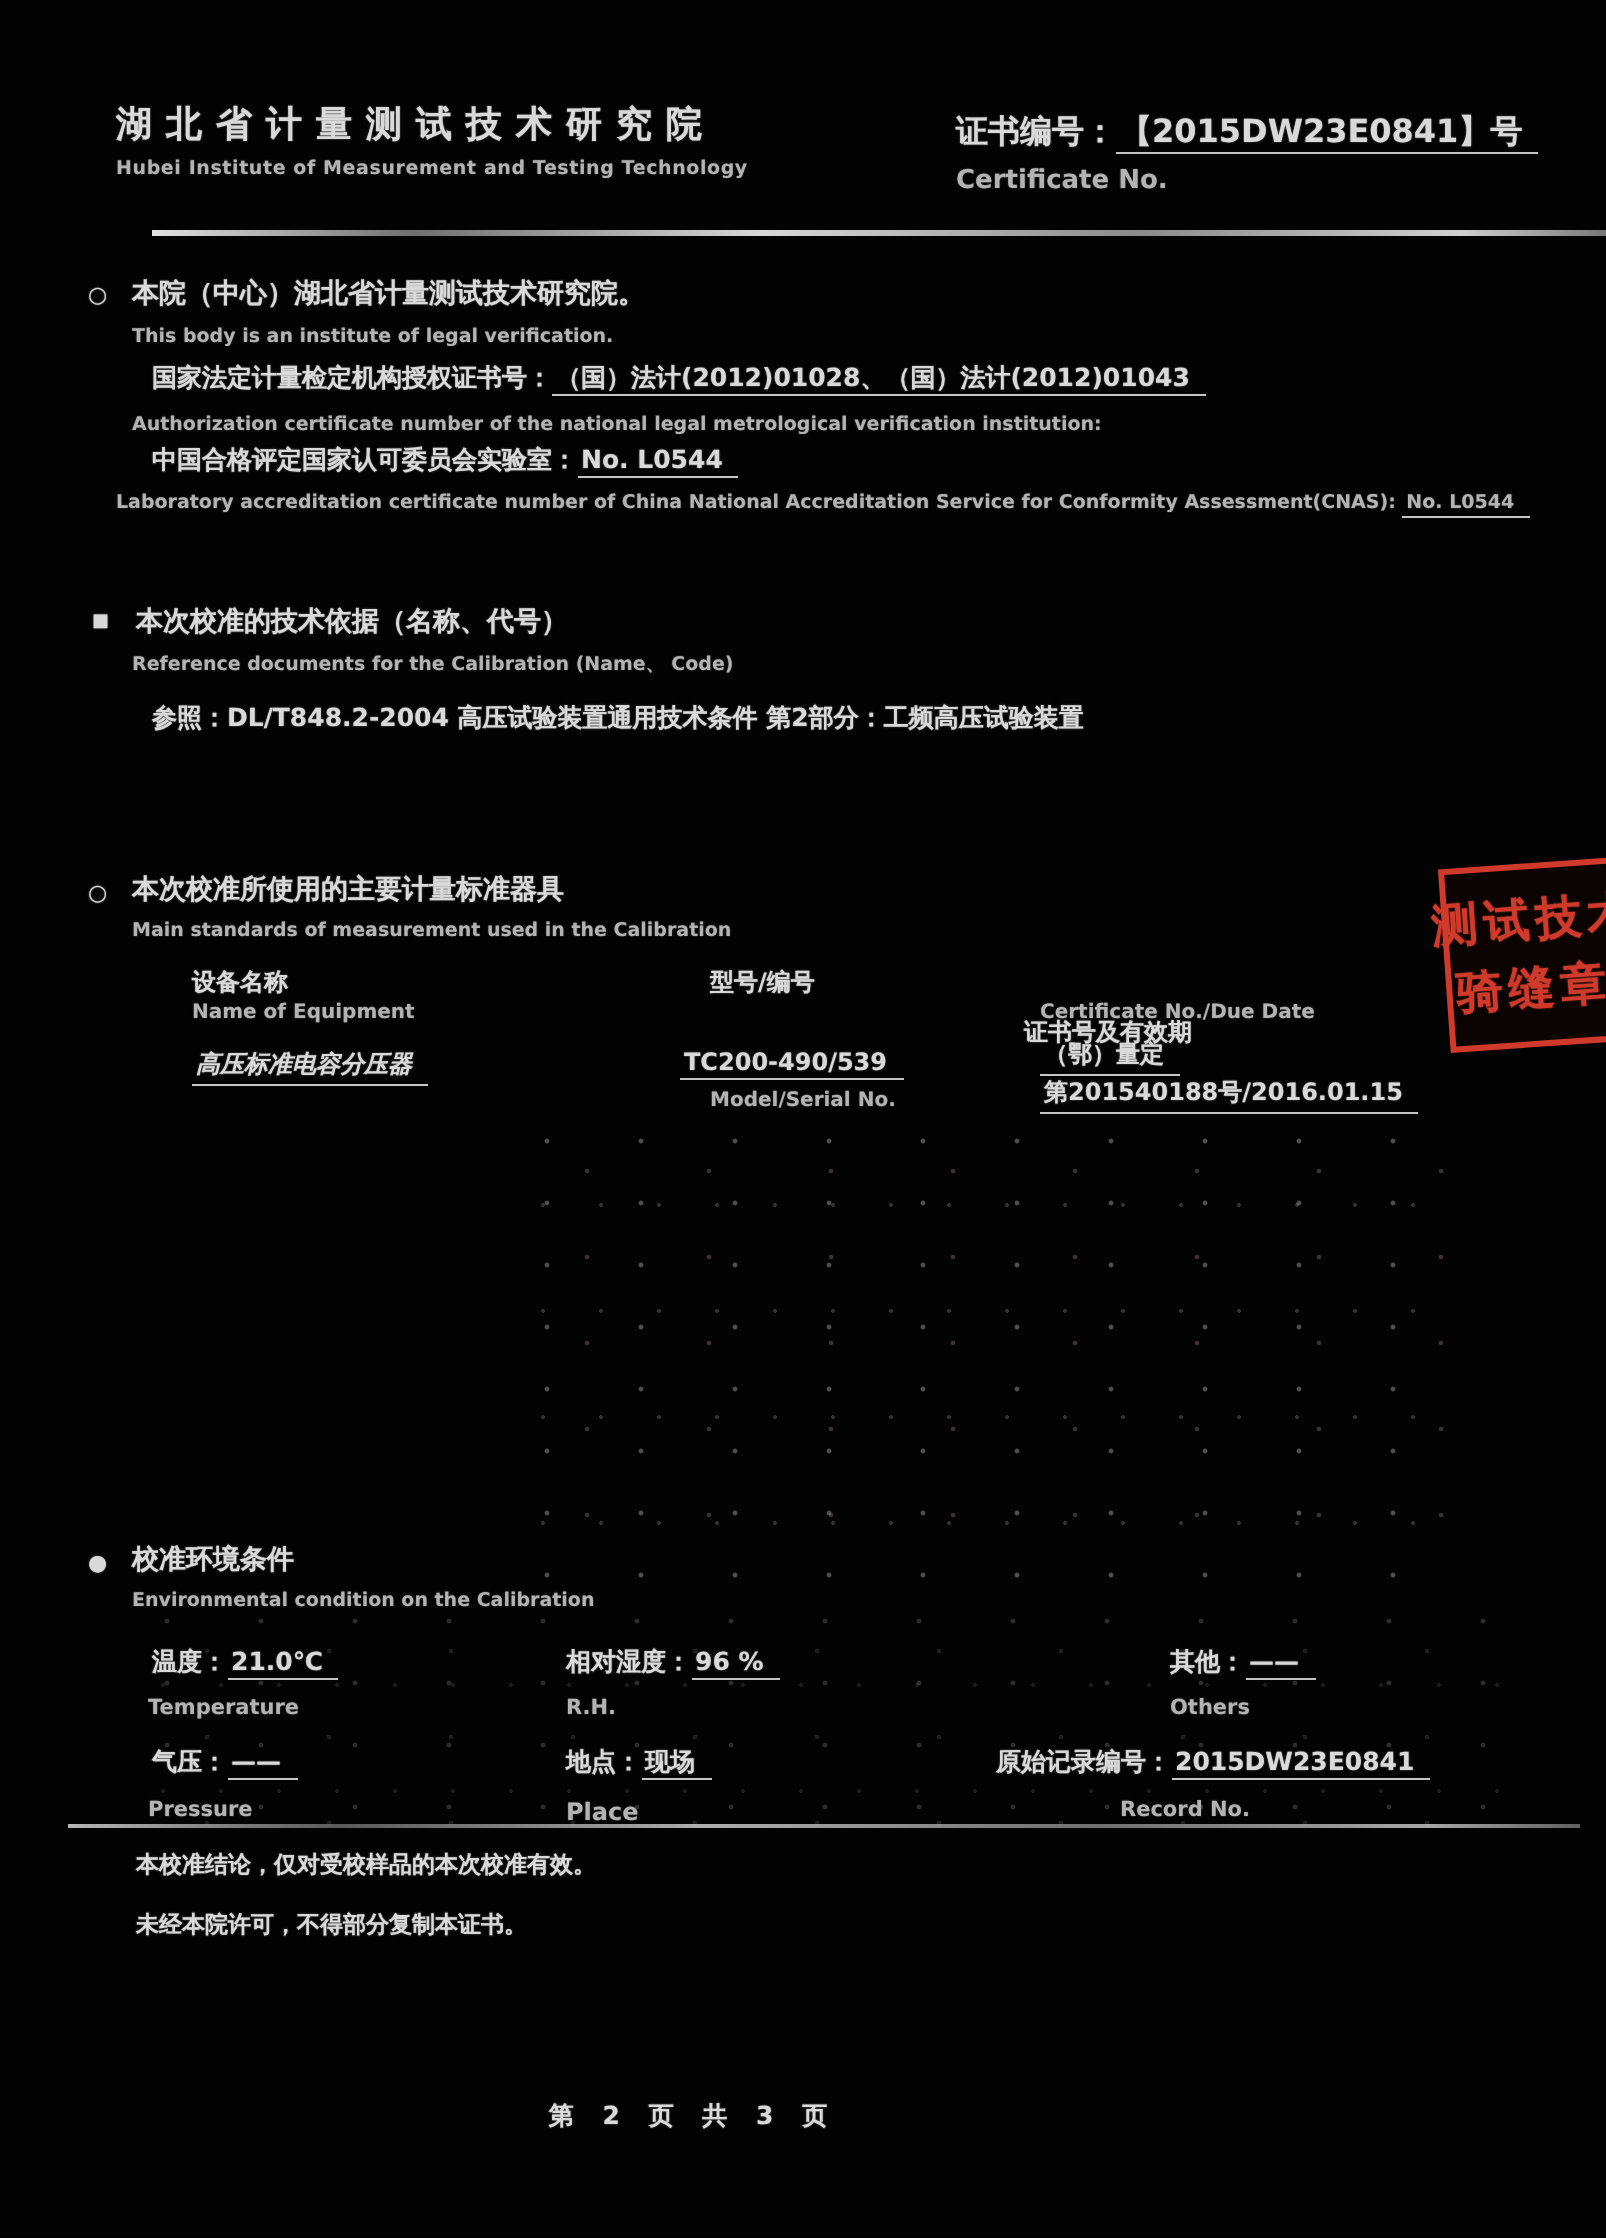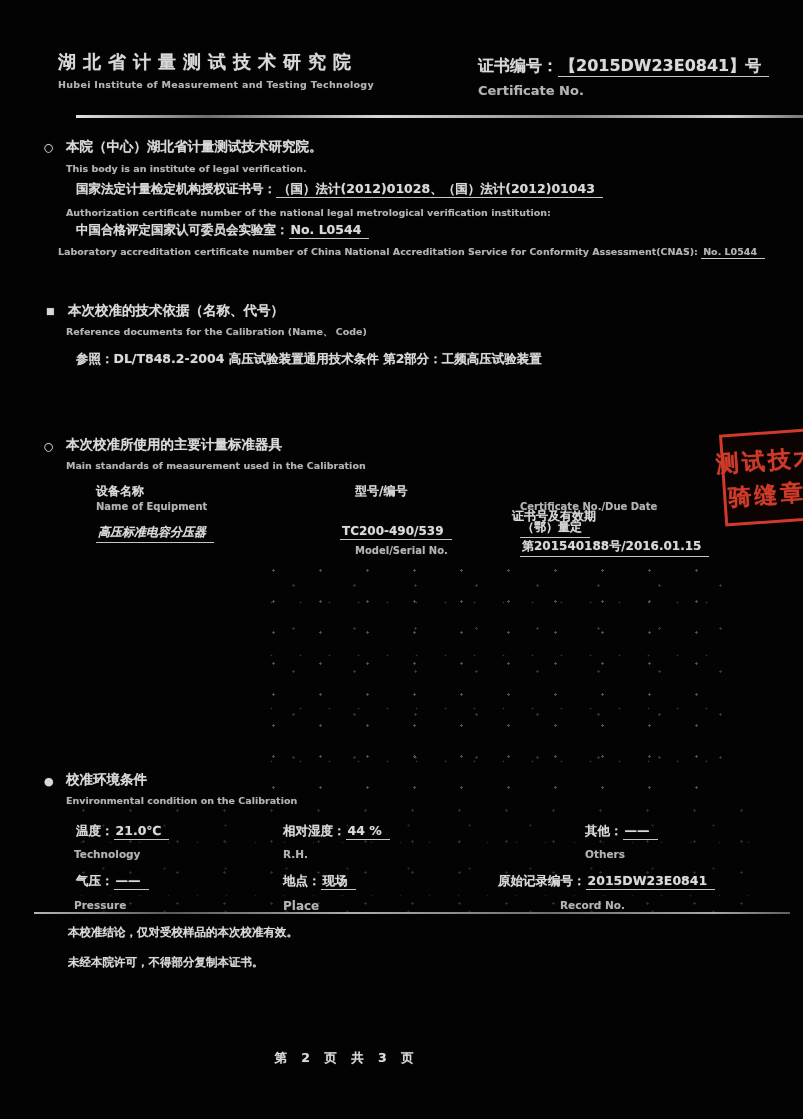--- a/index.html
+++ b/index.html
@@ -111,26 +111,26 @@
   <div class="noise" style="left:60px;top:795px;width:700px;height:130px;opacity:.3;"></div>
 
   <span class="bullet" style="left:44px;top:775px;">●</span>
   <div class="abs cn t-cn" style="left:66px;top:771px;">校准环境条件</div>
   <div class="abs en s-en" style="left:66px;top:795px;">Environmental condition on the Calibration</div>
 
   <div class="abs b-cn" style="left:76px;top:823px;">
     <span class="cn">温度：</span><span class="cn u">21.0℃</span>
   </div>
   <div class="abs b-cn" style="left:283px;top:823px;">
-    <span class="cn">相对湿度：</span><span class="cn u">44 %</span>
+    <span class="cn">相对湿度：</span><span class="cn u">96 %</span>
   </div>
   <div class="abs b-cn" style="left:585px;top:823px;">
     <span class="cn">其他：</span><span class="cn u">——</span>
   </div>
-  <div class="abs en s-en" style="left:74px;top:848px;font-size:10.5px;">Technology</div>
+  <div class="abs en s-en" style="left:74px;top:848px;font-size:10.5px;">Temperature</div>
   <div class="abs en s-en" style="left:283px;top:848px;font-size:10.5px;">R.H.</div>
   <div class="abs en s-en" style="left:585px;top:848px;font-size:10.5px;">Others</div>
 
   <div class="abs b-cn" style="left:76px;top:873px;">
     <span class="cn">气压：</span><span class="cn u">——</span>
   </div>
   <div class="abs b-cn" style="left:283px;top:873px;">
     <span class="cn">地点：</span><span class="cn u">现场</span>
   </div>
   <div class="abs b-cn" style="left:498px;top:873px;">

